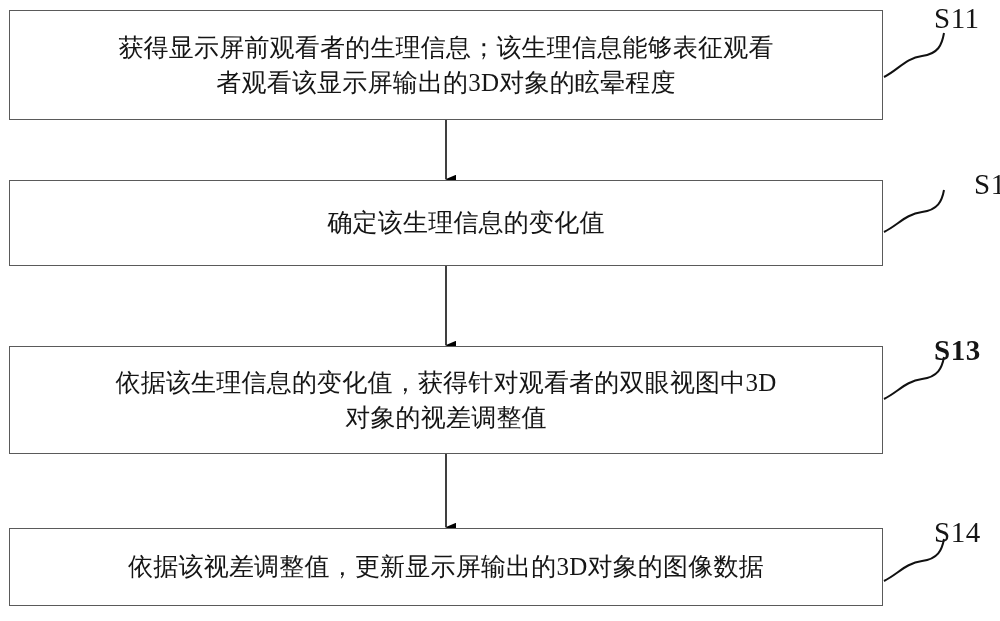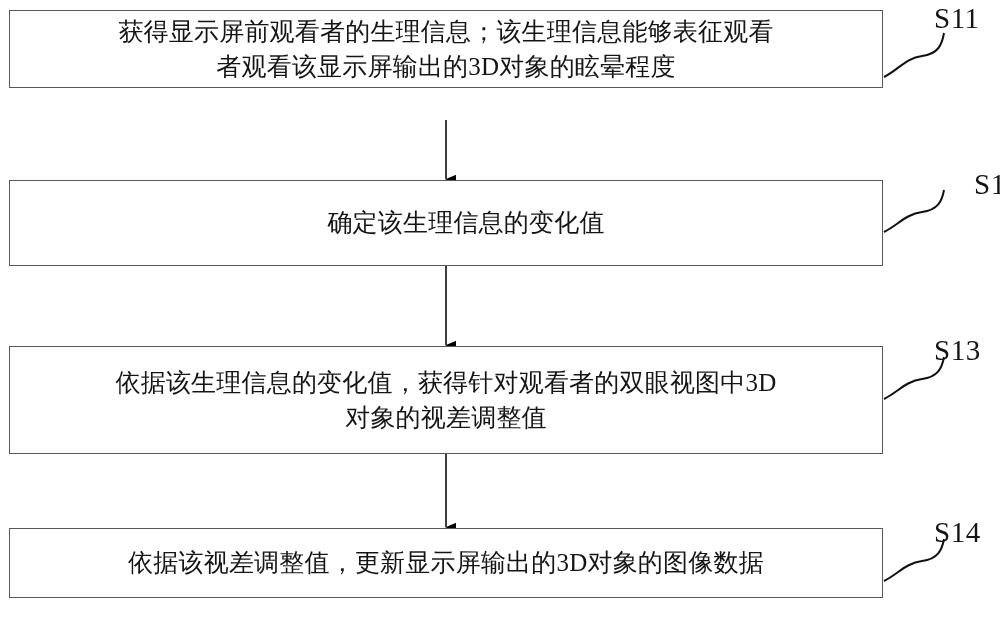--- a/index.html
+++ b/index.html
@@ -39,24 +39,24 @@
   .step-text {
     font-family: "Liberation Serif", "DejaVu Serif", serif;
     font-size: 25px;
     line-height: 1.42;
     color: #151515;
     letter-spacing: 0.2px;
     padding: 0 14px;
     white-space: pre-line;
   }
 
-  #box-1 { top: 10px;  height: 78px; }
+  #box-1 { top: 10px;  height: 110px; }
   #box-2 { top: 180px; height: 86px; padding-left: 40px;  }
   #box-3 { top: 346px; height: 108px; align-items: center; }
-  #box-4 { top: 528px; height: 70px;  }
+  #box-4 { top: 528px; height: 78px;  }
 
   .connector-svg {
     position: absolute;
     left: 0;
     top: 0;
     width: 1000px;
     height: 621px;
     pointer-events: none;
   }
 
@@ -64,21 +64,21 @@
     position: absolute;
     font-family: "Liberation Serif", "DejaVu Serif", serif;
     font-size: 29px;
     color: #151515;
     letter-spacing: 0.5px;
     white-space: nowrap;
   }
 
   #label-S11 { left: 934px; top: 2px;   }
   #label-S12 { left: 934px; top: 168px; margin-left: 40px; }
-  #label-S13 { left: 934px; top: 334px; }
+  #label-S13 { left: 934px; top: 334px; font-weight: bold; }
   #label-S14 { left: 934px; top: 516px; }
 </style>
 </head>
 <body>
 
 <div class="flowchart">
 
   <svg class="connector-svg" viewBox="0 0 1000 621" xmlns="http://www.w3.org/2000/svg">
     <defs>
       <marker id="arrowhead" markerWidth="9" markerHeight="11" refX="4.5" refY="10.2" orient="auto" markerUnits="userSpaceOnUse">

